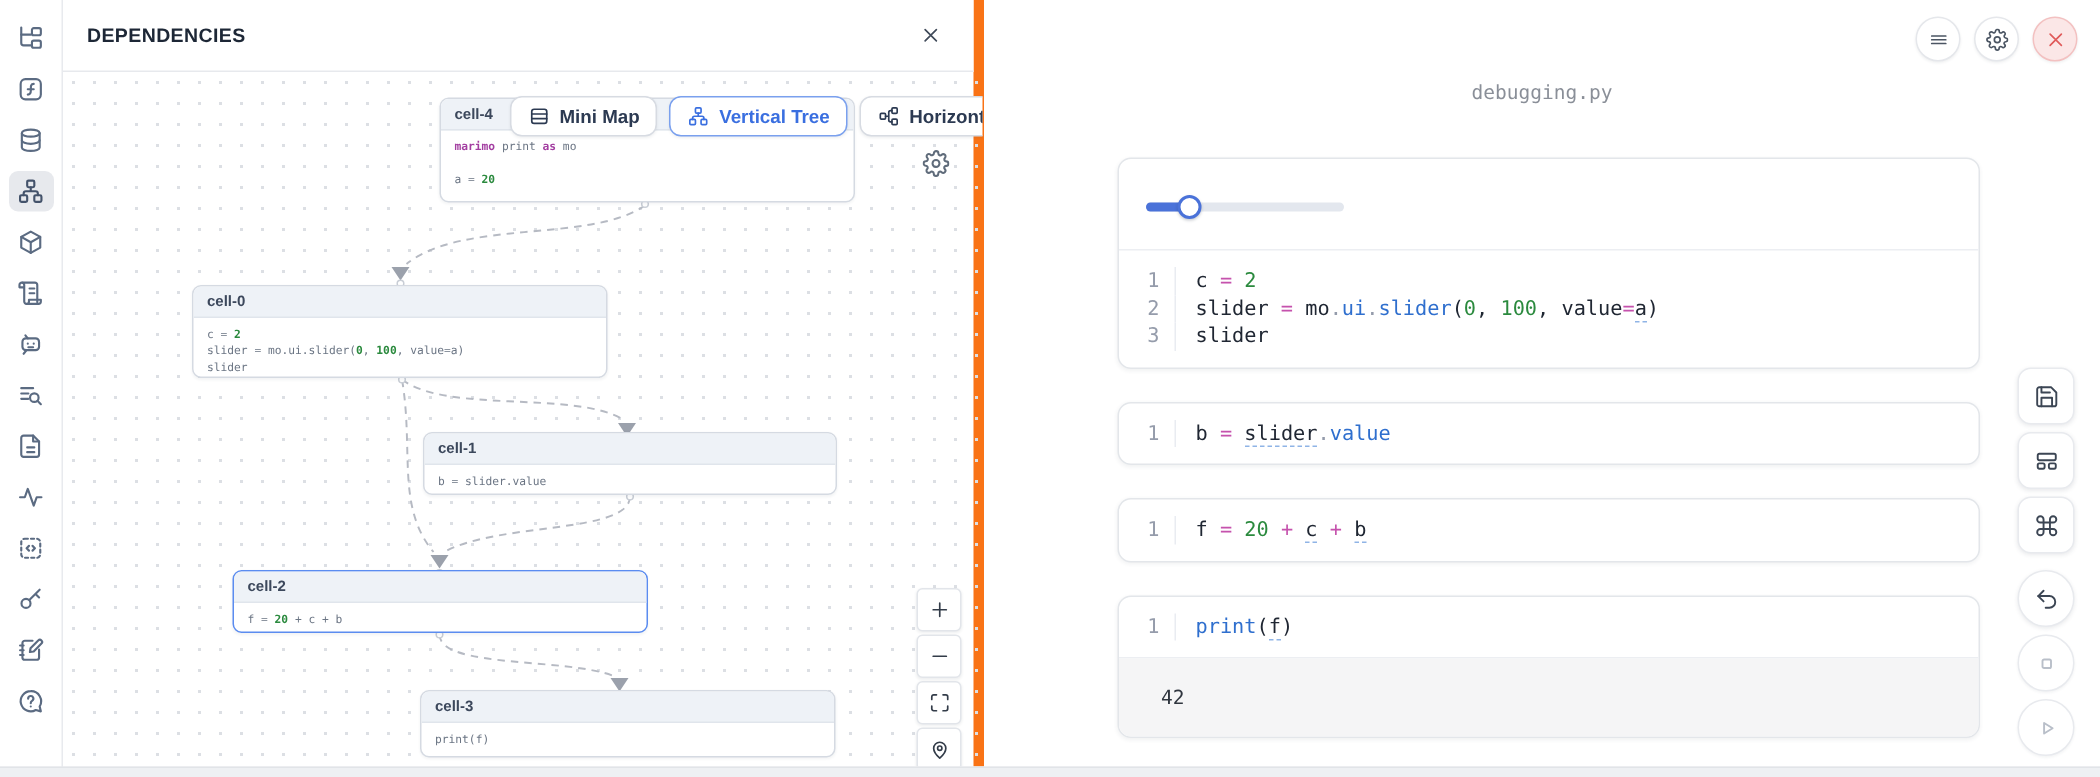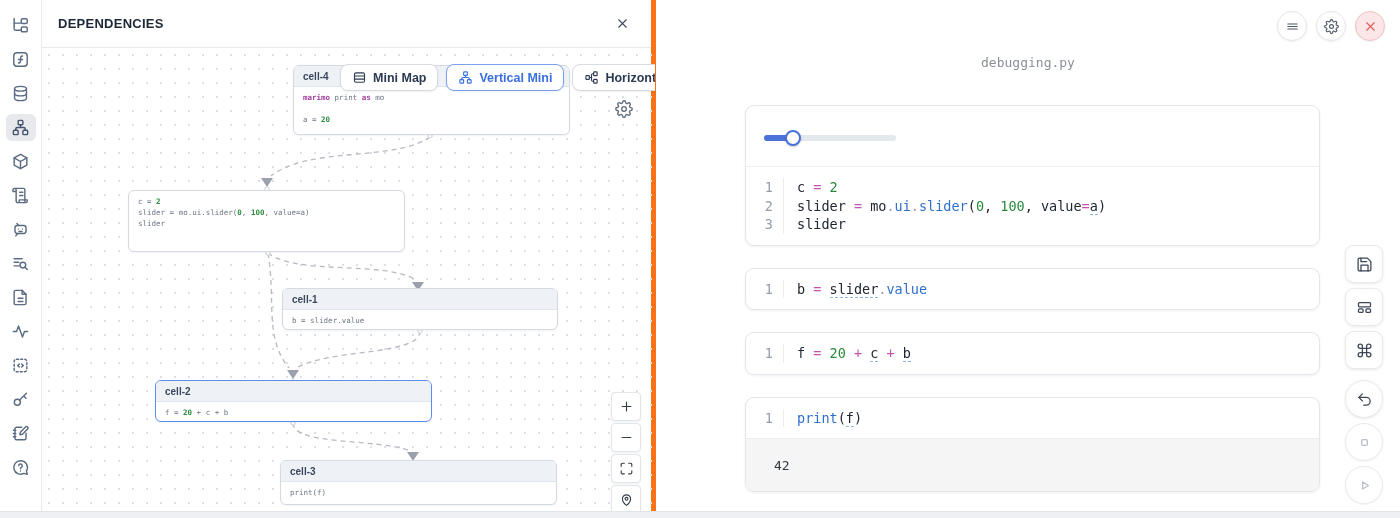--- a/index.html
+++ b/index.html
@@ -10,21 +10,21 @@
   .rail { position:absolute; left:0; top:0; width:42px; height:518px; background:#fff;
     border-right:1px solid #e8eaee; display:flex; flex-direction:column; align-items:center;
     padding-top:12px; gap:7px; z-index:5; }
   .rail-btn { width:30px; height:27px; display:flex; align-items:center; justify-content:center;
     border-radius:6px; color:#5b6b82; cursor:pointer; }
   .rail-btn svg { width:19px; height:19px; }
   .rail-btn.active { background:#e7e9ed; color:#44536b; }
 
   
   .panel { position:absolute; left:42px; top:0; width:614px; height:511px; background:#fff;
-    border-right:5px solid #f97316; z-index:2; }
+    border-right:7px solid #f97316; z-index:2; }
   .panel-header { height:48px; border-bottom:1px solid #e7e9ed; display:flex; align-items:center;
     justify-content:space-between; padding:0 18px 0 16px; background:#fff; position:relative; z-index:4;}
   .panel-title { font-size:13px; font-weight:bold; letter-spacing:.02em; color:#1d2736; }
   .panel-close { width:22px; height:22px; display:flex; align-items:center; justify-content:center;
     color:#414b5a; cursor:pointer; } .panel-close svg{width:15px;height:15px;}
   .graph { position:absolute; left:0; top:48px; width:613px; height:463px; overflow:hidden;
     background-image:radial-gradient(circle,#dcdfe4 1.1px,transparent 1.1px); background-size:14px 14px; }
   .graph svg.edges { position:absolute; left:0; top:0; z-index:1; }
 
   .node { position:absolute; background:#fff; border:1px solid #d5dae2; border-radius:6px;
@@ -275,21 +275,21 @@
         </div>
         <div class="vbtn active">
           <span class="icon" style="display:flex">
             <svg viewBox="0 0 24 24" fill="none" stroke="currentColor" stroke-width="1.8" stroke-linecap="round" stroke-linejoin="round">
               <rect x="9" y="3" width="6" height="5.6" rx="1.2"></rect>
               <rect x="3" y="15.4" width="6" height="5.6" rx="1.2"></rect>
               <rect x="15" y="15.4" width="6" height="5.6" rx="1.2"></rect>
               <path d="M12 8.6v3.4M6 15.4v-1.4a2 2 0 0 1 2-2h8a2 2 0 0 1 2 2v1.4"></path>
             </svg>
           </span>
-          <span>Vertical Mini</span>
+          <span>Vertical Tree</span>
         </div>
         <div class="vbtn">
           <span class="icon" style="display:flex">
             <svg viewBox="0 0 24 24" fill="none" stroke="currentColor" stroke-width="1.8" stroke-linecap="round" stroke-linejoin="round">
               <g transform="rotate(-90 12 12)">
                 <rect x="9" y="3" width="6" height="5.6" rx="1.2"></rect>
                 <rect x="3" y="15.4" width="6" height="5.6" rx="1.2"></rect>
                 <rect x="15" y="15.4" width="6" height="5.6" rx="1.2"></rect>
                 <path d="M12 8.6v3.4M6 15.4v-1.4a2 2 0 0 1 2-2h8a2 2 0 0 1 2 2v1.4"></path>
               </g>
@@ -339,20 +339,21 @@
       </div>
   <div class="node" style="left: 251px; top: 17px; width: 277px; height: 70px;">
         <div class="node-head">cell-4</div>
     <div class="node-body">
           <div class="node-line"><span class="tk-kw">marimo</span><span class="tk-g"> print </span><span class="tk-kw">as</span><span class="tk-g"> mo</span></div>
           <div class="node-line"></div>
           <div class="node-line"><span class="tk-g">a = </span><span class="tk-num">20</span></div>
         </div>
       </div>
       <div class="node" style="left: 86px; top: 142px; width: 277px; height: 62px;">
+        <div class="node-head">cell-0</div>
     <div class="node-body">
           <div class="node-line"><span class="tk-g">c = </span><span class="tk-num">2</span></div>
           <div class="node-line"><span class="tk-g">slider = mo.ui.slider(</span><span class="tk-num">0</span><span class="tk-g">, </span><span class="tk-num">100</span><span class="tk-g">, value=a)</span></div>
           <div class="node-line"><span class="tk-g">slider</span></div>
         </div>
       </div>
       <div class="node" style="left: 240px; top: 240px; width: 276px; height: 42px;">
         <div class="node-head">cell-1</div>
     <div class="node-body">
           <div class="node-line"><span class="tk-g">b = slider.value</span></div>

